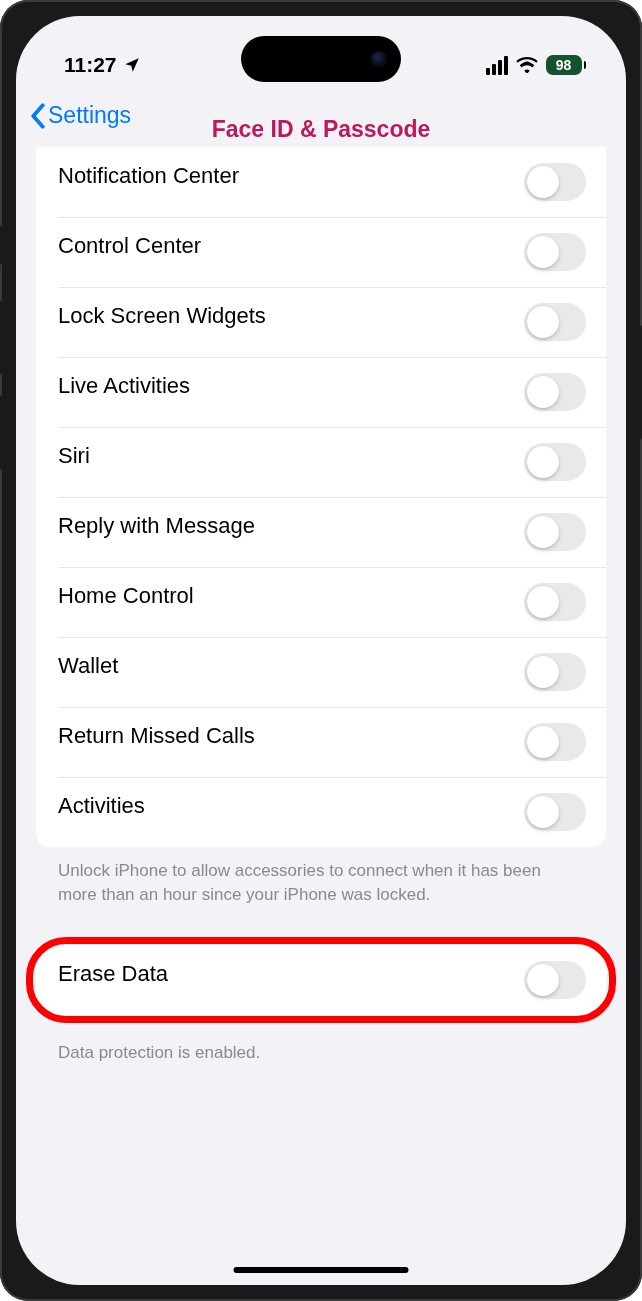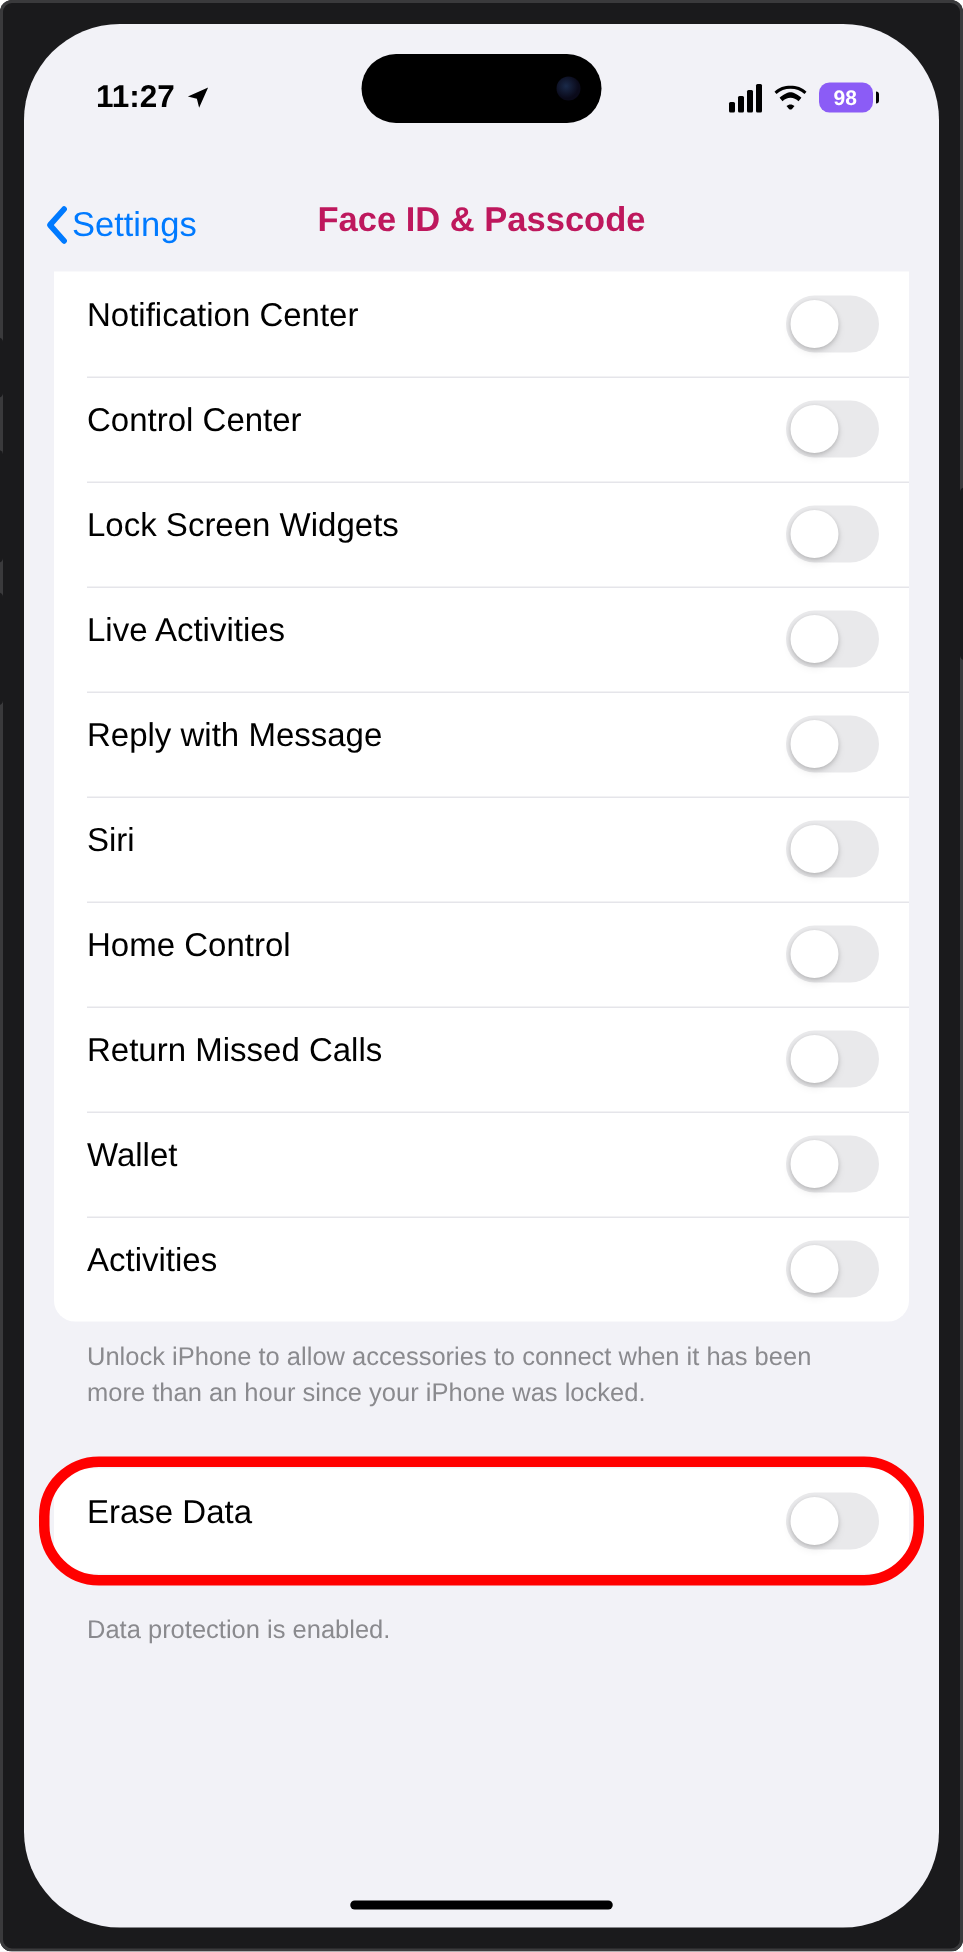--- a/index.html
+++ b/index.html
@@ -7,21 +7,21 @@
       display: flex;
       justify-content: center;
       align-items: flex-start;
       background: #fff;
       font-family: -apple-system, BlinkMacSystemFont, "Segoe UI", Helvetica, Arial, sans-serif;
     }
     .device-frame {
       width: 642px;
       height: 1301px;
       background: #1a1a1c;
-      border-radius: 8px;
+      border-radius: 28px;
       padding: 16px;
       position: relative;
       box-shadow: inset 0 0 0 2px #3a3a3c;
     }
     .side-button {
       position: absolute;
       background: #1a1a1c;
       border-radius: 3px;
     }
     .side-button.left-1 { left: -4px; top: 225px; width: 6px; height: 40px; }
@@ -92,21 +92,21 @@
     .signal-bars span:nth-child(4){height:19px}
     .wifi-icon svg { display: block; }
     .battery {
       display: flex;
       align-items: center;
     }
     .battery-body {
       width: 36px;
       height: 20px;
       border-radius: 7px;
-      background: #8b5cf6;
+      background: #14532d;
       color: #fff;
       font-size: 14px;
       font-weight: 700;
       display: flex;
       align-items: center;
       justify-content: center;
       position: relative;
     }
     .battery-cap {
       width: 2.5px;
@@ -120,21 +120,20 @@
       align-items: center;
       padding: 16px 14px 18px 14px;
       position: relative;
     }
     .back-btn {
       display: flex;
       align-items: center;
       color: #007aff;
       font-size: 23px;
       gap: 2px;
-      margin-top: 34px;
     }
     .chevron-left {
       width: 16px;
       height: 26px;
     }
     .nav-title {
       position: absolute;
       left: 50%;
       transform: translateX(-50%);
       font-size: 23px;
@@ -305,45 +304,45 @@
               <div class="toggle-knob"></div>
             </div>
         </div>
         <div class="list-row">
           <span class="list-label">Live Activities</span>
           <div class="toggle">
               <div class="toggle-knob"></div>
             </div>
         </div>
         <div class="list-row">
+          <span class="list-label">Siri</span>
+          <div class="toggle">
+              <div class="toggle-knob"></div>
+            </div>
+        </div>
+        <div class="list-row">
           <span class="list-label">Reply with Message</span>
           <div class="toggle">
               <div class="toggle-knob"></div>
             </div>
         </div>
         <div class="list-row">
-          <span class="list-label">Siri</span>
-          <div class="toggle">
-              <div class="toggle-knob"></div>
-            </div>
-        </div>
-        <div class="list-row">
           <span class="list-label">Home Control</span>
           <div class="toggle">
               <div class="toggle-knob"></div>
             </div>
         </div>
         <div class="list-row">
+          <span class="list-label">Wallet</span>
+          <div class="toggle">
+              <div class="toggle-knob"></div>
+            </div>
+        </div>
+        <div class="list-row">
           <span class="list-label">Return Missed Calls</span>
-          <div class="toggle">
-              <div class="toggle-knob"></div>
-            </div>
-        </div>
-        <div class="list-row">
-          <span class="list-label">Wallet</span>
           <div class="toggle">
               <div class="toggle-knob"></div>
             </div>
         </div>
         <div class="list-row">
           <span class="list-label">Activities</span>
           <div class="toggle">
               <div class="toggle-knob"></div>
             </div>
         </div>

